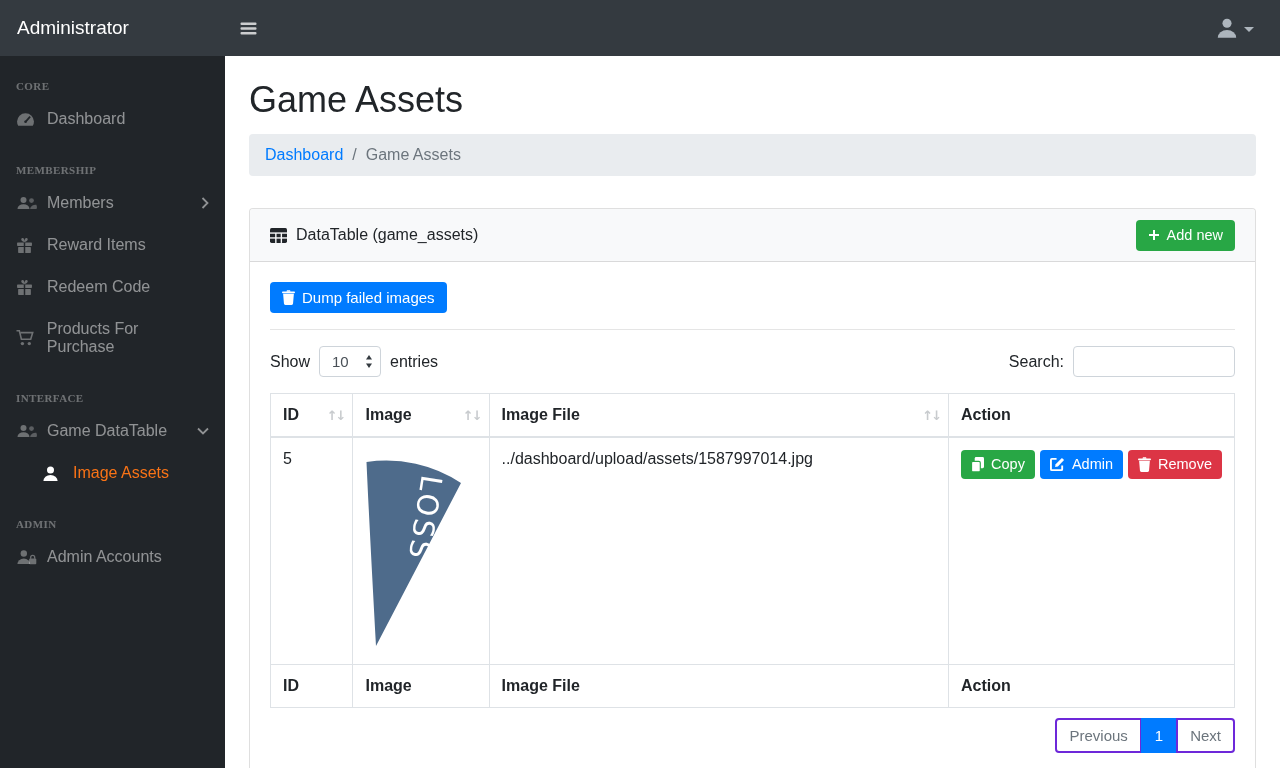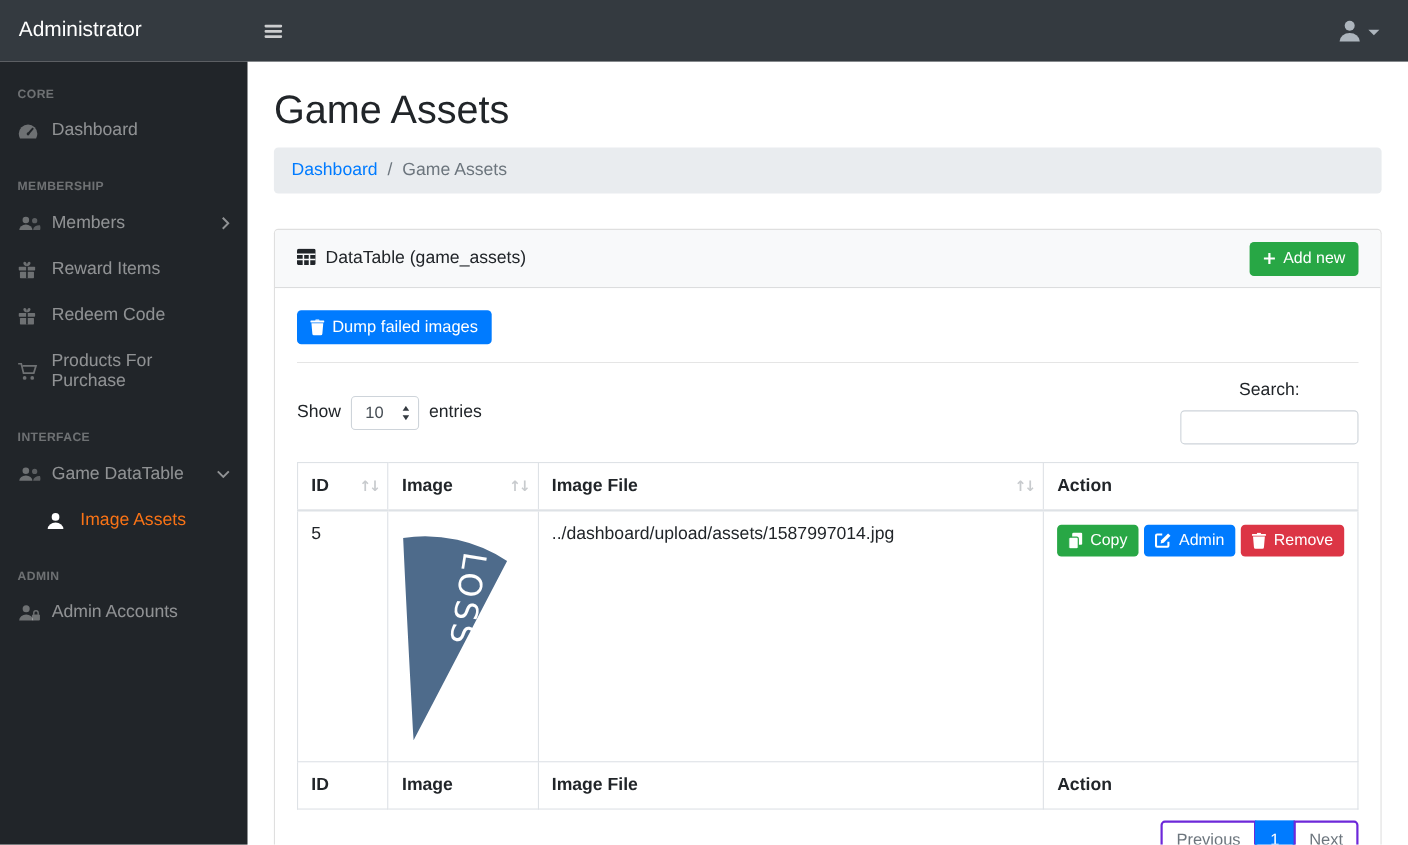--- a/index.html
+++ b/index.html
@@ -13,60 +13,60 @@
   .nav-user { margin-left:auto; margin-right:26px; display:flex; align-items:center; gap:6px; color:#adb5bd; cursor:pointer; }
   .caret { width:0; height:0; border-left:5px solid transparent; border-right:5px solid transparent; border-top:5px solid #adb5bd; margin-top:2px; }
 
   
   .layout { display:flex; height:712px; }
   .sidebar { width:225px; background:#212529; flex:none; }
   .main { flex:1; overflow:hidden; padding:0 24px; }
 
   
   .sb-heading { padding:24px 16px 6px; font-size:11px; font-weight:bold; letter-spacing:.4px;
-    color:rgba(255,255,255,.35); text-transform:uppercase; }
+    color:rgba(255,255,255,.35); text-transform:uppercase;font-family:Liberation Serif, serif; }
   .sb-link { display:flex; align-items:center; padding:12px 16px; color:rgba(255,255,255,.5);
     font-size:16px; cursor:pointer; position:relative; }
   .sb-link .sb-ico { width:22px; margin-right:9px; color:rgba(255,255,255,.35); display:flex; align-items:center; }
   .sb-link.active { color:#f97316;text-align:center; }
   .sb-link.active .sb-ico { color:#fff; }
   .sb-link.sub { padding-left:42px; }
   .sb-chevron { margin-left:auto; color:rgba(255,255,255,.5); display:flex; }
 
   
   .page-title { margin-top:24px; font-size:36px; line-height:40px; font-weight:500; color:#212529; }
   .breadcrumb { margin-top:14px; background:#e9ecef; border-radius:4px; padding:12px 16px;
     display:flex; gap:9px; align-items:center; font-size:16px; }
   .breadcrumb a { color:#007bff; text-decoration:none; cursor:pointer; }
   .crumb-sep { color:#6c757d; }
   .crumb-current { color:#6c757d; }
 
   
   .card { margin-top:32px; border:1px solid rgba(0,0,0,.125); border-radius:4px; background:#fff; }
   .card-header { background:#f8f9fa; border-bottom:1px solid rgba(0,0,0,.125); border-radius:4px 4px 0 0;
     padding:10px 20px; display:flex; align-items:center; min-height:53px; }
-  .card-title { display:flex; align-items:flex-start; gap:9px; font-size:16px; color:#212529; }
+  .card-title { display:flex; align-items:center; gap:9px; font-size:16px; color:#212529; }
   .card-body { padding:20px; }
 
   .btn { display:inline-flex; align-items:center; gap:7px; border:none; border-radius:4px;
     color:#fff; font-size:15px; padding:6px 12px; cursor:pointer; font-family:inherit; line-height:19px; }
   .btn-success { background:#28a745; }
   .btn-primary { background:#007bff; }
   .btn-danger  { background:#dc3545; }
   .btn-add { margin-left:auto; font-size:14.5px; }
 
   hr.divider { border:none; border-top:1px solid rgba(0,0,0,.1); margin:16px 0; }
 
   
   .controls { display:flex; justify-content:space-between; align-items:center; margin-bottom:16px; }
   .length { display:flex; align-items:center; gap:9px; }
   .select { position:relative; width:62px; height:31px; border:1px solid #ced4da; border-radius:4px;
     padding:4px 22px 4px 12px; font-size:15px; color:#495057; cursor:pointer; background:#fff; display:flex; align-items:center; }
   .select .spin { position:absolute; right:7px; top:8px; color:#343a40; }
-  .searchbox { display:flex; align-items:center; gap:9px;flex-direction:column; }
+  .searchbox { display:flex; align-items:center; gap:9px; }
   .searchbox input { width:162px; height:31px; border:1px solid #ced4da; border-radius:4px; padding:4px 8px;
     font-size:15px; font-family:inherit; color:#495057; }
 
   
   table.dt { width:100%; border-collapse:collapse; font-size:16px; }
   .dt th, .dt td { border:1px solid #dee2e6; padding:12px; text-align:left; vertical-align:top; }
   .dt thead th { border-bottom:2px solid #dee2e6; font-weight:bold; position:relative; cursor:pointer; }
   .dt tfoot th { font-weight:bold; }
   .sort-ico { position:absolute; right:8px; top:14px; color:#c8cbce; font-size:13px;
     font-family:"DejaVu Sans",sans-serif; letter-spacing:-2px; }

